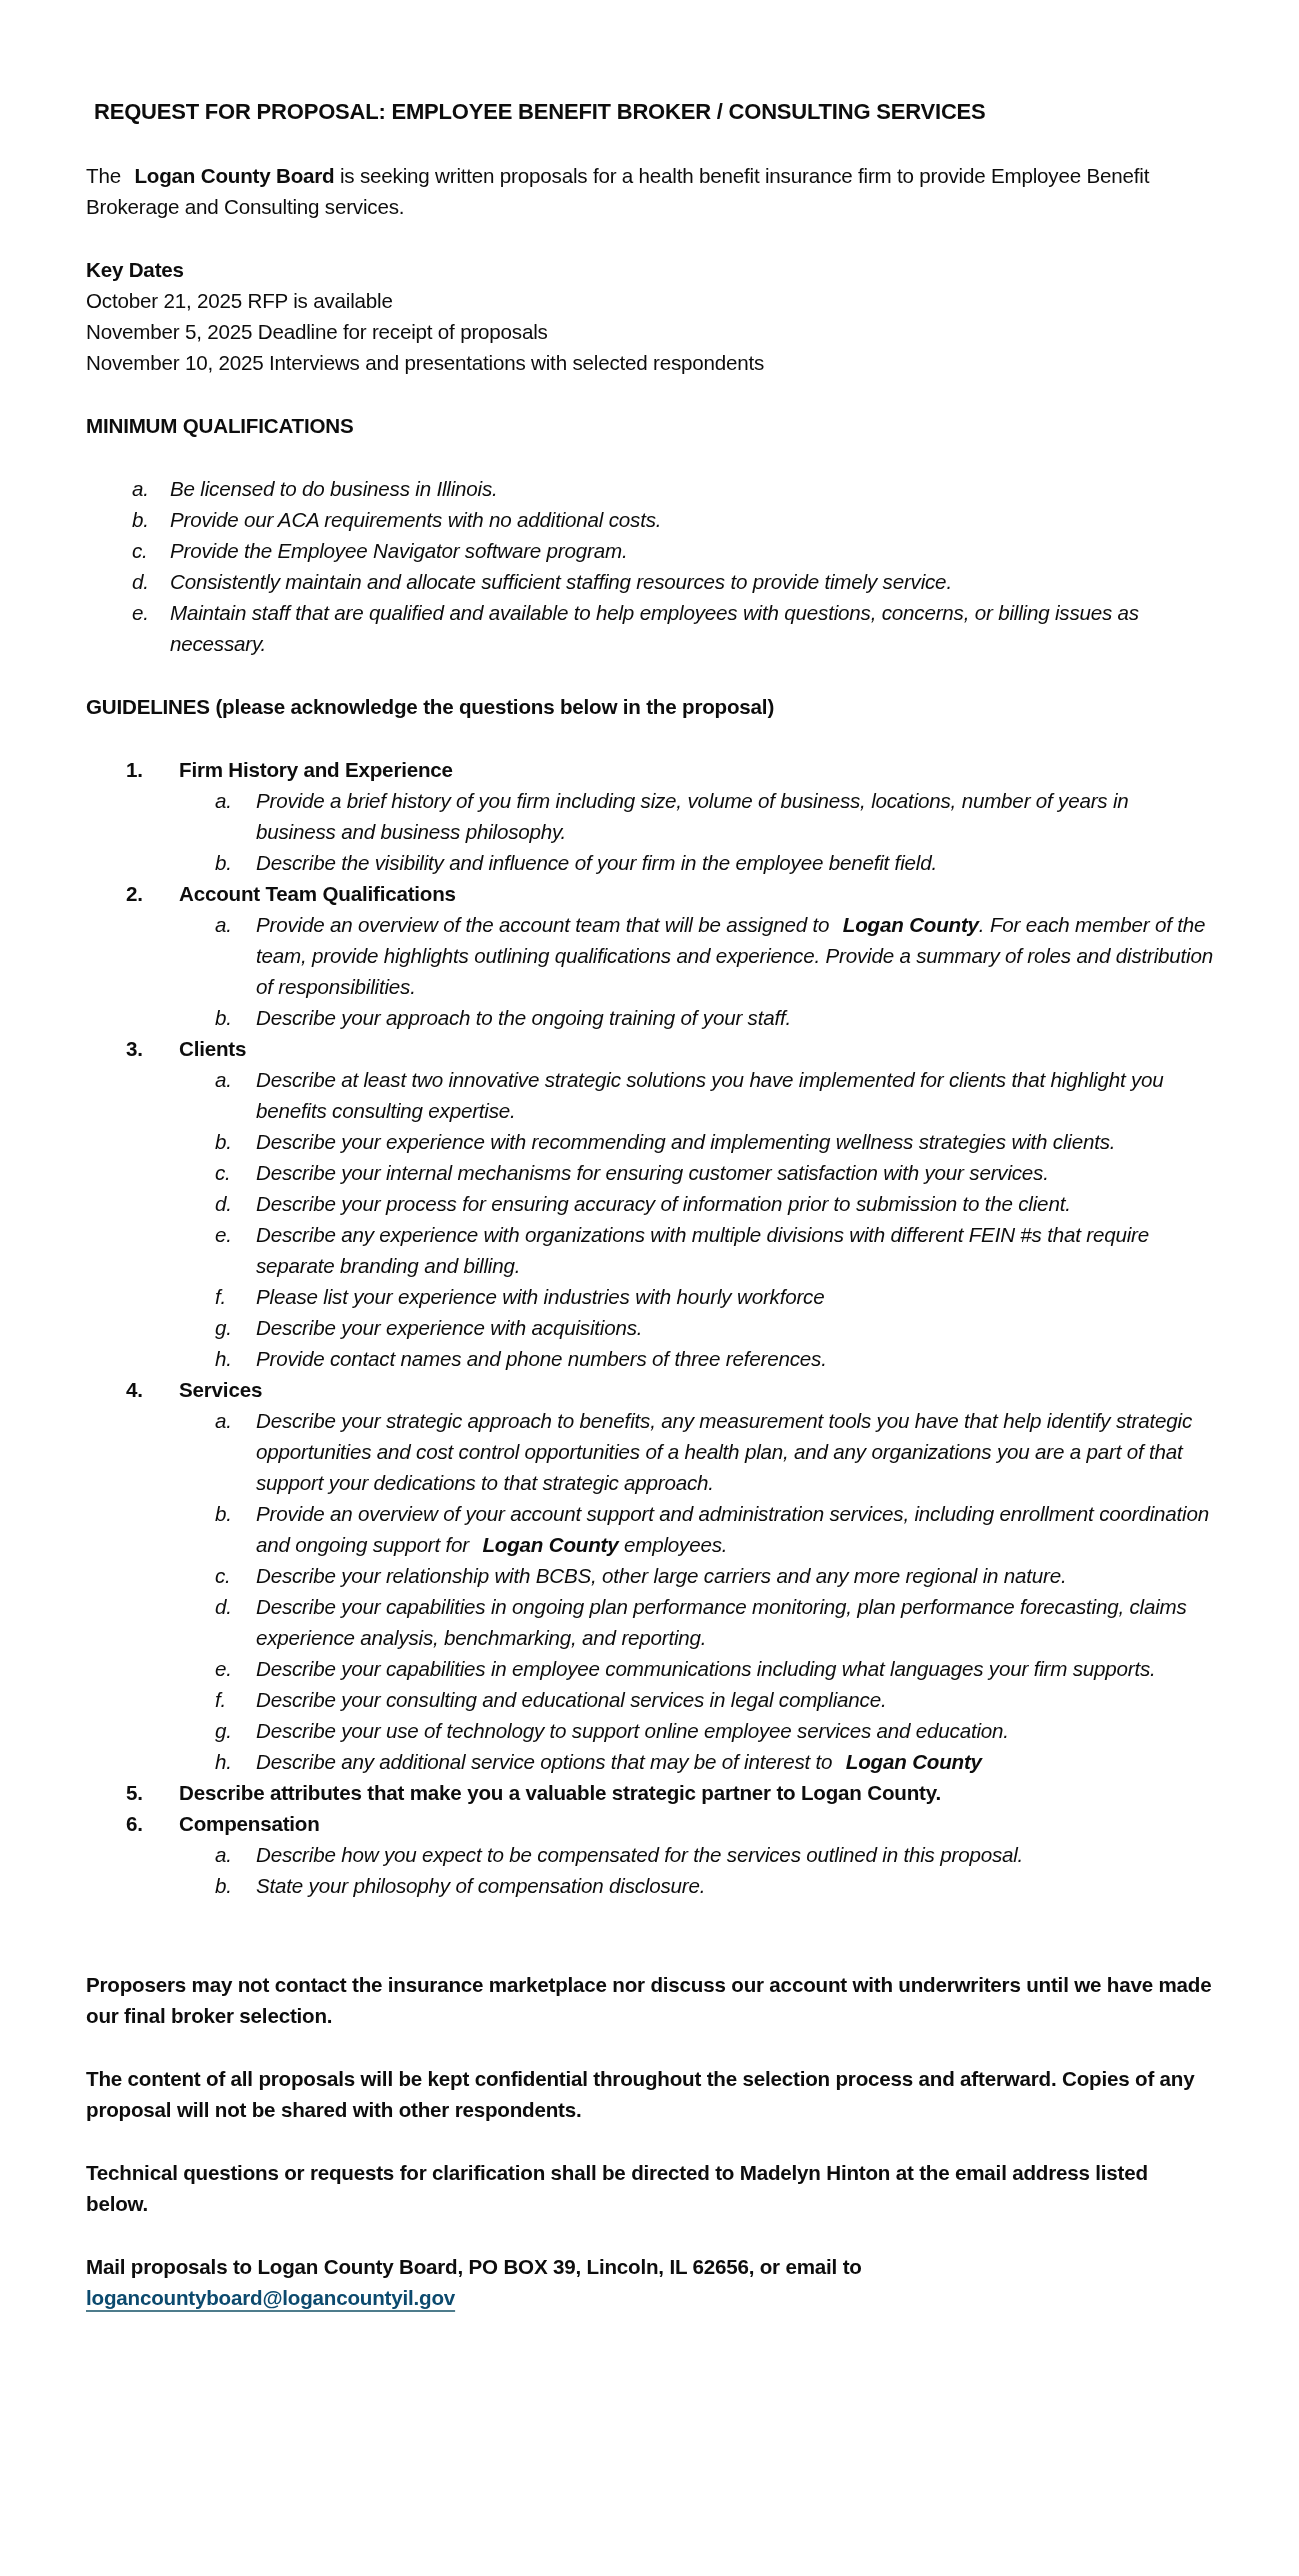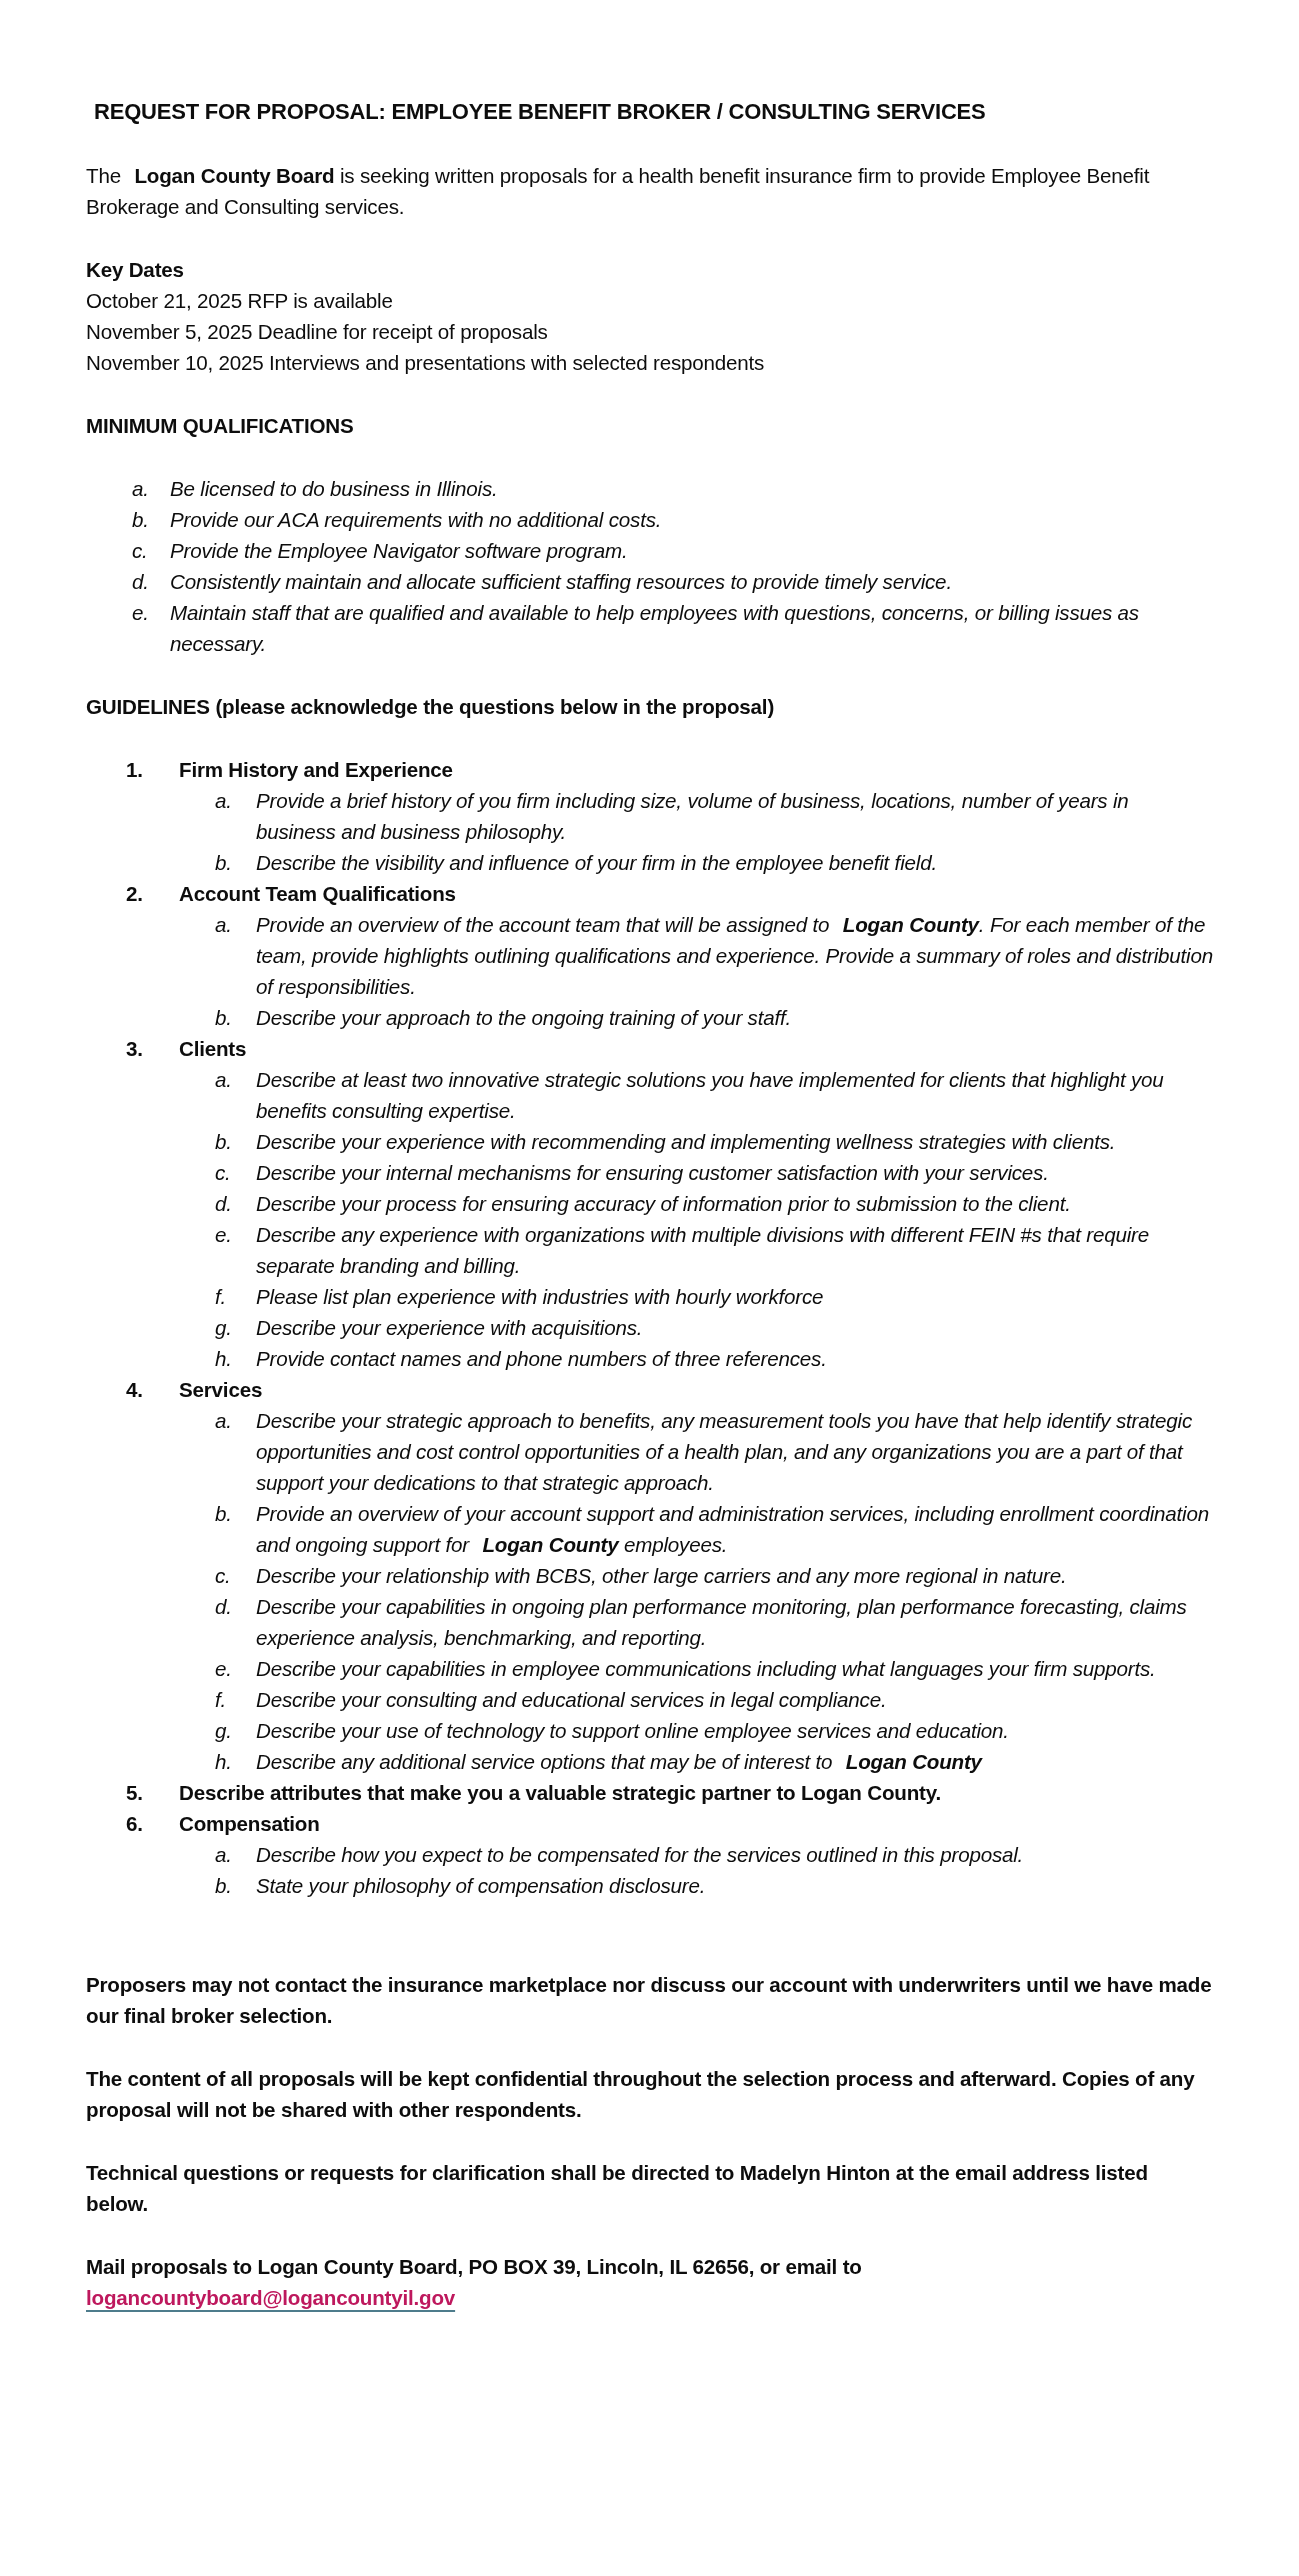--- a/index.html
+++ b/index.html
@@ -134,21 +134,21 @@
       <li><span><b>Account Team Qualifications</b></span><ol class="alpha nested">
           <li>Provide an overview of the account team that will be assigned to <b>Logan County</b>. For each member of the team, provide highlights outlining qualifications and experience. Provide a summary of roles and distribution of responsibilities.</li>
           <li>Describe your approach to the ongoing training of your staff.</li>
         </ol></li>
       <li><span><b>Clients</b></span><ol class="alpha nested">
           <li>Describe at least two innovative strategic solutions you have implemented for clients that highlight you benefits consulting expertise.</li>
           <li>Describe your experience with recommending and implementing wellness strategies with clients.</li>
           <li>Describe your internal mechanisms for ensuring customer satisfaction with your services.</li>
           <li>Describe your process for ensuring accuracy of information prior to submission to the client.</li>
           <li>Describe any experience with organizations with multiple divisions with different FEIN #s that require separate branding and billing.</li>
-          <li>Please list plan experience with industries with hourly workforce</li>
+          <li>Please list your experience with industries with hourly workforce</li>
           <li>Describe your experience with acquisitions.</li>
           <li>Provide contact names and phone numbers of three references.</li>
         </ol></li>
       <li><span><b>Services</b></span><ol class="alpha nested">
           <li>Describe your strategic approach to benefits, any measurement tools you have that help identify strategic opportunities and cost control opportunities of a health plan, and any organizations you are a part of that support your dedications to that strategic approach.</li>
           <li>Provide an overview of your account support and administration services, including enrollment coordination and ongoing support for <b>Logan County</b> employees.</li>
           <li>Describe your relationship with BCBS, other large carriers and any more regional in nature.</li>
           <li>Describe your capabilities in ongoing plan performance monitoring, plan performance forecasting, claims experience analysis, benchmarking, and reporting.</li>
           <li>Describe your capabilities in employee communications including what languages your firm supports.</li>
           <li>Describe your consulting and educational services in legal compliance.</li>
@@ -161,18 +161,18 @@
           <li>State your philosophy of compensation disclosure.</li>
         </ol></li>
     </ol>
 
   <div class="closing">
     <p class="para bold">Proposers may not contact the insurance marketplace nor discuss our account with underwriters until we have made our final broker selection.</p>
     <p class="para bold">The content of all proposals will be kept confidential throughout the selection process and afterward. Copies of any proposal will not be shared with other respondents.</p>
     <p class="para bold">Technical questions or requests for clarification shall be directed to Madelyn Hinton at the email address listed below.</p>
     <p class="para bold">
       <span>Mail proposals to Logan County Board, PO BOX 39, Lincoln, IL 62656, or email to</span><br>
-      <a href="#" class="email-link" style="color: #be185d; text-decoration-color: rgb(78, 124, 140);">logancountyboard@logancountyil.gov</a>
+      <a href="#" class="email-link" style="color: #0c4a6e; text-decoration-color: rgb(78, 124, 140);">logancountyboard@logancountyil.gov</a>
     </p>
   </div>
 
 </div>
 
 
 </body></html>

